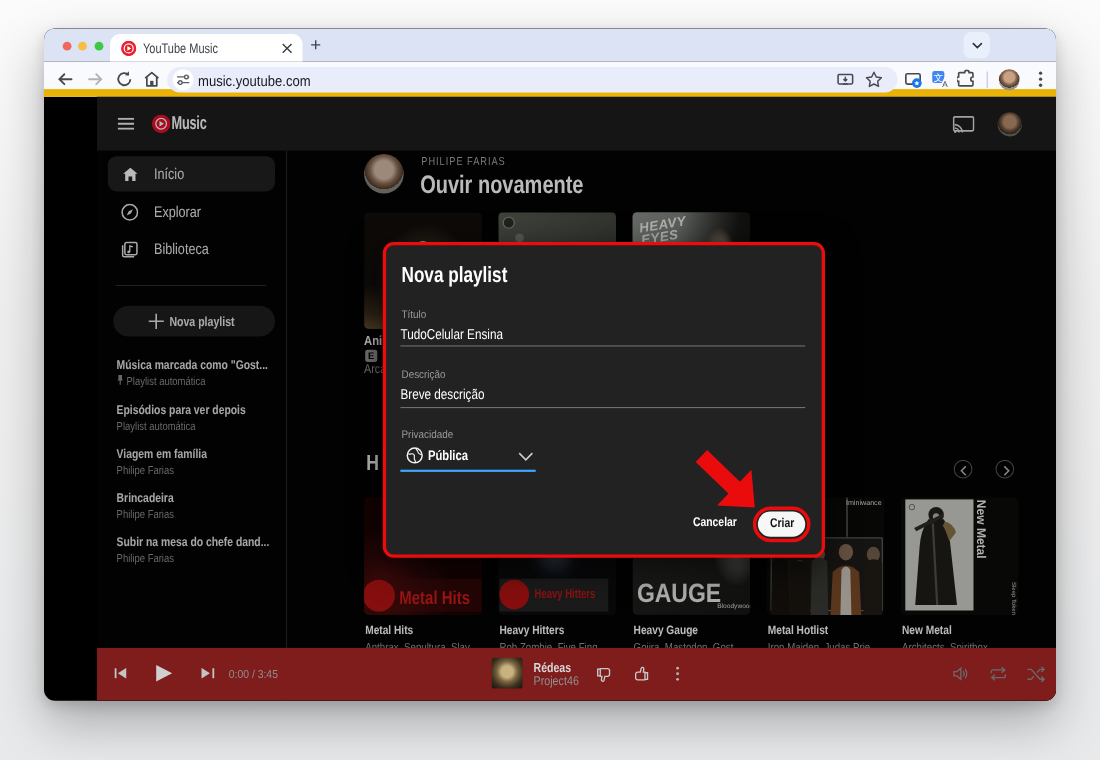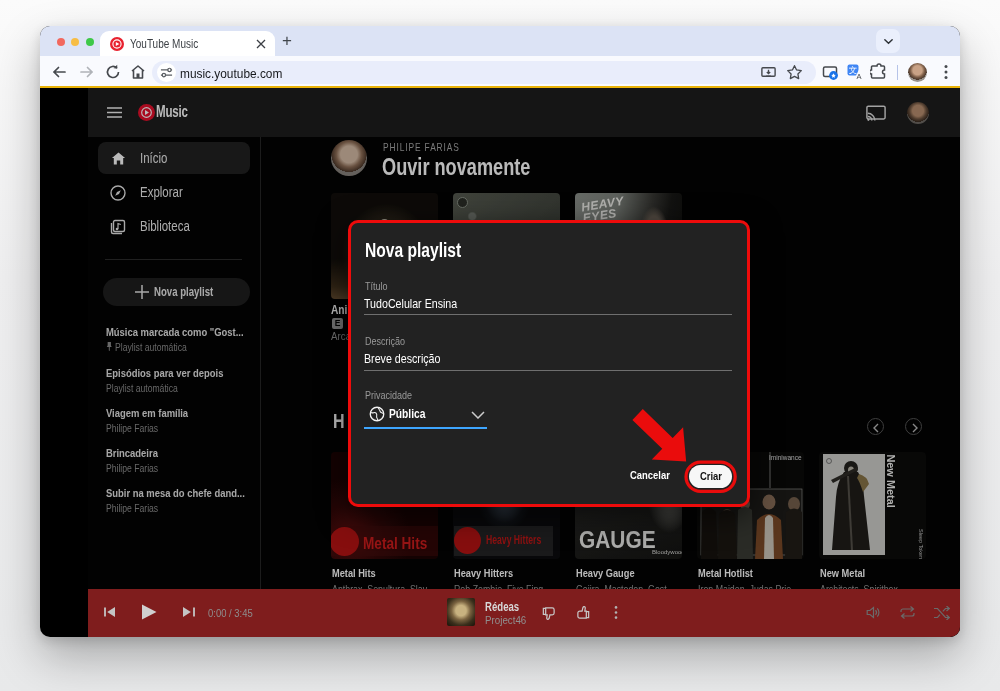--- a/index.html
+++ b/index.html
@@ -14,21 +14,21 @@
   #tabbar { position:absolute; left:0; top:0; width:1000px; height:30px; background:#dce3f5; }
   .light { position:absolute; top:37.5px; width:8px; height:8px; border-radius:50%; }
   #tab { position:absolute; left:60px; top:5px; width:175px; height:25px; background:#fff;
          border-radius:9px 9px 0 0; }
   #tabtitle { position:absolute; left:30px; top:6px; font-size:12.5px; color:#3b3f44; }
   #tabbar .newtab { position:absolute; left:235px; top:3px; width:24px; height:24px; color:#41464c;
         font-size:17px; text-align:center; line-height:23px; }
   #tabchev { position:absolute; left:836px; top:3px; width:24px; height:24px; border-radius:7px;
         background:#eaeffc; color:#2f3338; text-align:center; }
   #toolbar { position:absolute; left:0; top:30px; width:920px; height:32px; background:#f9fafe;
-        border-bottom:2px solid #eab308; }
+        border-bottom:7px solid #eab308; }
   #omni { position:absolute; left:112px; top:5px; width:664px; height:23px; border-radius:12px;
         background:#e9edfb; }
   #omni .tune { position:absolute; left:5px; top:2px; width:19px; height:19px; border-radius:50%;
         background:#fff; }
   #omni .url { position:absolute; left:28px; top:4.5px; font-size:13.5px; color:#16181c; transform:scaleX(0.88); transform-origin:0 0;}
   .tbico { position:absolute; top:7px; width:18px; height:18px; }
   
   #app { position:absolute; left:0; top:62px; width:920px; height:549px; background:#030303; overflow:hidden;margin-left:48px; }
   #ytmhead { position:absolute; left:0; top:0; width:920px; height:49px; background:#1d1d1d; }
   #search { position:absolute; left:250px; top:9px; width:341px; height:31px; background:#2b2b2b;

